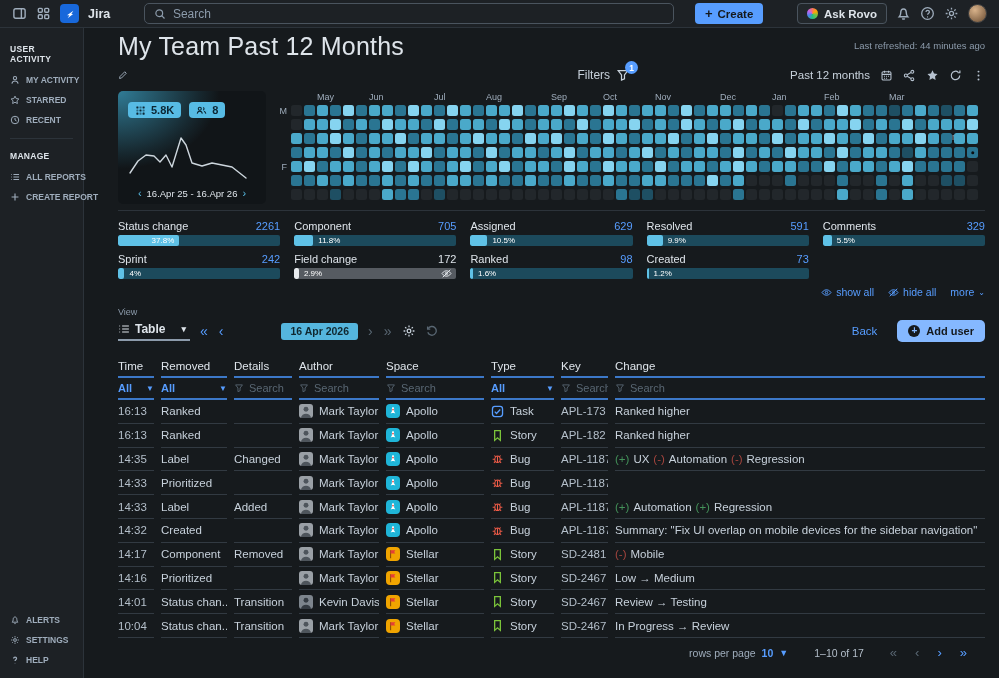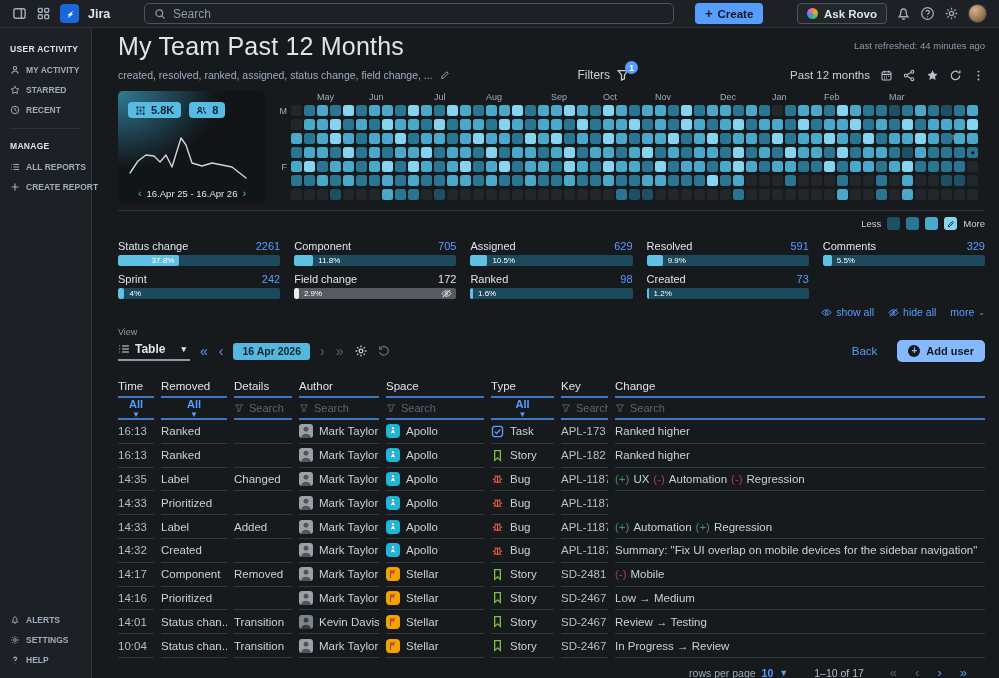--- a/index.html
+++ b/index.html
@@ -26,21 +26,21 @@
   .btn-create { height:21px; background:#579dff; color:#15191c; border:none; border-radius:4px;
     font-family:inherit; font-size:11.5px; font-weight:bold; padding:0 10px; display:flex; align-items:center; gap:5px; cursor:pointer; }
   .btn-rovo { height:21px; background:#22272b; border:1px solid #4a545e; border-radius:4px; color:#dee4ea;
     font-family:inherit; font-size:11.5px; font-weight:bold; padding:0 9px; display:flex; align-items:center; gap:6px; cursor:pointer; }
   .pinwheel { width:11px; height:11px; border-radius:50%;
     background:conic-gradient(#f87462,#fca700,#6cc24a,#2abb7f,#4688ec,#bf63f3,#f87462); }
   .tb-avatar { width:19px; height:19px; border-radius:50%;
     background:radial-gradient(circle at 35% 30%, #d8b28a, #8a6a4c 70%, #5d452f); border:1px solid #444; cursor:pointer; }
 
   
-  .sidebar { position:absolute; top:28px; left:0; bottom:0; width:92px; background:#1d2125;
+  .sidebar { position:absolute; top:28px; left:0; bottom:0; width:84px; background:#1d2125;
     border-right:1px solid #2c333a; padding-top:12px; }
   .sb-heading { font-size:8.5px; font-weight:bold; letter-spacing:.3px; color:#dee4ea; padding:4px 10px 6px; }
   .sb-item { display:flex; align-items:center; gap:6px; padding:5px 10px; font-size:8.5px; font-weight:bold;
     color:#9fadbc; cursor:pointer; white-space:nowrap; }
   .sb-item .ic { width:10px; height:10px; }
   .sb-divider { border-top:1px solid #2c333a; margin:8px 10px; }
   .sb-footer { position:absolute; bottom:8px; left:0; right:0; }
 
   
   .main { position:absolute; top:28px; left:100px; right:0; bottom:0; padding:4px 14px 0 18px; }
@@ -107,37 +107,37 @@
 
   
   .view-label { font-size:9px; color:#8c9bab; margin-top:8px; }
   .view-row { display:flex; align-items:center; gap:9px; margin-top:2px; height:24px; }
   .table-dd { display:flex; align-items:center; gap:5px; color:#dee4ea; font-size:12px; font-weight:bold;
     border-bottom:2px solid #8c9bab; padding:0 4px 3px 0; width:72px; cursor:pointer; }
   .table-dd .ic { width:12px; height:12px; }
   .nav-chev { font-size:14px; color:#579dff; cursor:pointer; padding:0 1px; }
   .nav-chev.disabled { color:#596773; cursor:default; }
   .date-pill { background:#55b6de; color:#10272f; font-size:10.5px; font-weight:bold; border-radius:3px;
-    padding:2.5px 9px; cursor:pointer; }
+    padding:2.5px 9px; cursor:pointer;margin-left:48px; }
   .view-ic { width:14px; height:14px; color:#c7d1db; cursor:pointer; }
   .view-ic.dim { color:#596773; }
   .view-right { margin-left:auto; display:flex; align-items:center; gap:20px; }
   .back-link { color:#579dff; font-size:11.5px; cursor:pointer; }
   .btn-adduser { background:#85b8ff; color:#15191c; border:none; border-radius:5px; font-family:inherit;
     font-size:11px; font-weight:bold; padding:5px 11px; display:flex; align-items:center; gap:6px; cursor:pointer; }
   .plus-circ { width:12px; height:12px; border-radius:50%; background:#15191c; color:#85b8ff;
     display:flex; align-items:center; justify-content:center; font-size:10px; font-weight:bold; line-height:1; }
 
   
   .tgrid { display:grid; grid-template-columns:36px 66px 58px 80px 98px 63px 47px 1fr; column-gap:7px; }
   .thead { margin-top:5px; }
   .th { font-size:11.5px; color:#dee4ea; padding:3px 0 4px; border-bottom:2px solid #3c78c8; white-space:nowrap;margin-top:9px; }
   .tfilter .fc { height:22px; display:flex; align-items:center; border-bottom:2px solid #3c78c8; overflow:hidden; }
   .f-select { display:flex; align-items:center; justify-content:space-between; width:100%; color:#579dff;
-    font-size:11px; font-weight:bold; cursor:pointer;flex-direction:column; }
+    font-size:11px; font-weight:bold; cursor:pointer; }
   .f-search { display:flex; align-items:center; gap:5px; color:#596773; font-size:11px; cursor:text; white-space:nowrap; }
   .f-search .ic { width:10px; height:10px; flex:none; }
   .trow { height:23.8px; cursor:pointer; }
   .trow > div { display:flex; align-items:center; border-bottom:1px solid #323a42; overflow:hidden; white-space:nowrap; font-size:11.5px; }
   .c-time { color:#b4bfca; } .c-key { color:#b4bfca; }
   .avatar { width:14px; height:14px; border-radius:3px; margin-right:6px; overflow:hidden; flex:none; }
   .space-tile { width:14px; height:14px; border-radius:4px; margin-right:6px; flex:none;
     display:flex; align-items:center; justify-content:center; }
   .type-ic { width:13px; height:13px; margin-right:6px; flex:none; }
   .seg { margin-right:4px; }
@@ -300,21 +300,20 @@
 
 <div class="main">
 
   <div class="hdr-top">
     <div class="page-title">My Team Past 12 Months</div>
     <div class="last-refreshed">Last refreshed: 44 minutes ago</div>
   </div>
 
   <div class="hdr-row2">
     <div class="subtitle">
-      <span>created, resolved, ranked, assigned, status change, field change, ...</span>
       <span class="ic" style="width:10px;height:10px;color:#9fadbc">
         <svg viewBox="0 0 16 16" fill="none" stroke="currentColor" stroke-width="1.5">
             <path d="m2.5 13.5.6-3L10.8 2.8l2.4 2.4-7.7 7.7z"></path>
           </svg>
       </span>
     </div>
     <div class="filters">
       <span>Filters</span>
       <span class="ic">
         <svg viewBox="0 0 16 16" fill="none" stroke="currentColor" stroke-width="1.4">
@@ -789,34 +788,20 @@
             <div class="hm-c"></div>
             <div class="hm-c"></div>
             <div class="hm-c"></div>
             <div class="hm-c"></div>
             <div class="hm-c"></div>
           </div>
       </div>
     </div>
   </div>
 
-  <div class="legend">
-    <span>Less</span>
-    <span class="legend-sq" style="background:#1e4f63"></span>
-    <span class="legend-sq" style="background:#2a7592"></span>
-    <span class="legend-sq" style="background:#4aa9ca"></span>
-    <span class="legend-sq" style="background:#86d4f0">
-      <span class="ic">
-        <svg viewBox="0 0 16 16" fill="none" stroke="currentColor" stroke-width="2">
-            <path d="m2.5 13.5.6-3L10.8 2.8l2.4 2.4-7.7 7.7z"></path>
-          </svg>
-      </span>
-    </span>
-    <span>More</span>
-  </div>
 
   <div class="stats" id="stats">
       <div class="stat">
         <div class="stat-top">
           <span class="stat-label">Status change</span>
           <span class="stat-value">2261</span>
         </div>
         <div class="stat-bar">
           <div class="stat-fill" style="width: 37.8%;"></div>
           <span class="stat-pct" style="left: calc(37.8% - 5px); transform: translateX(-100%);">37.8%</span>

